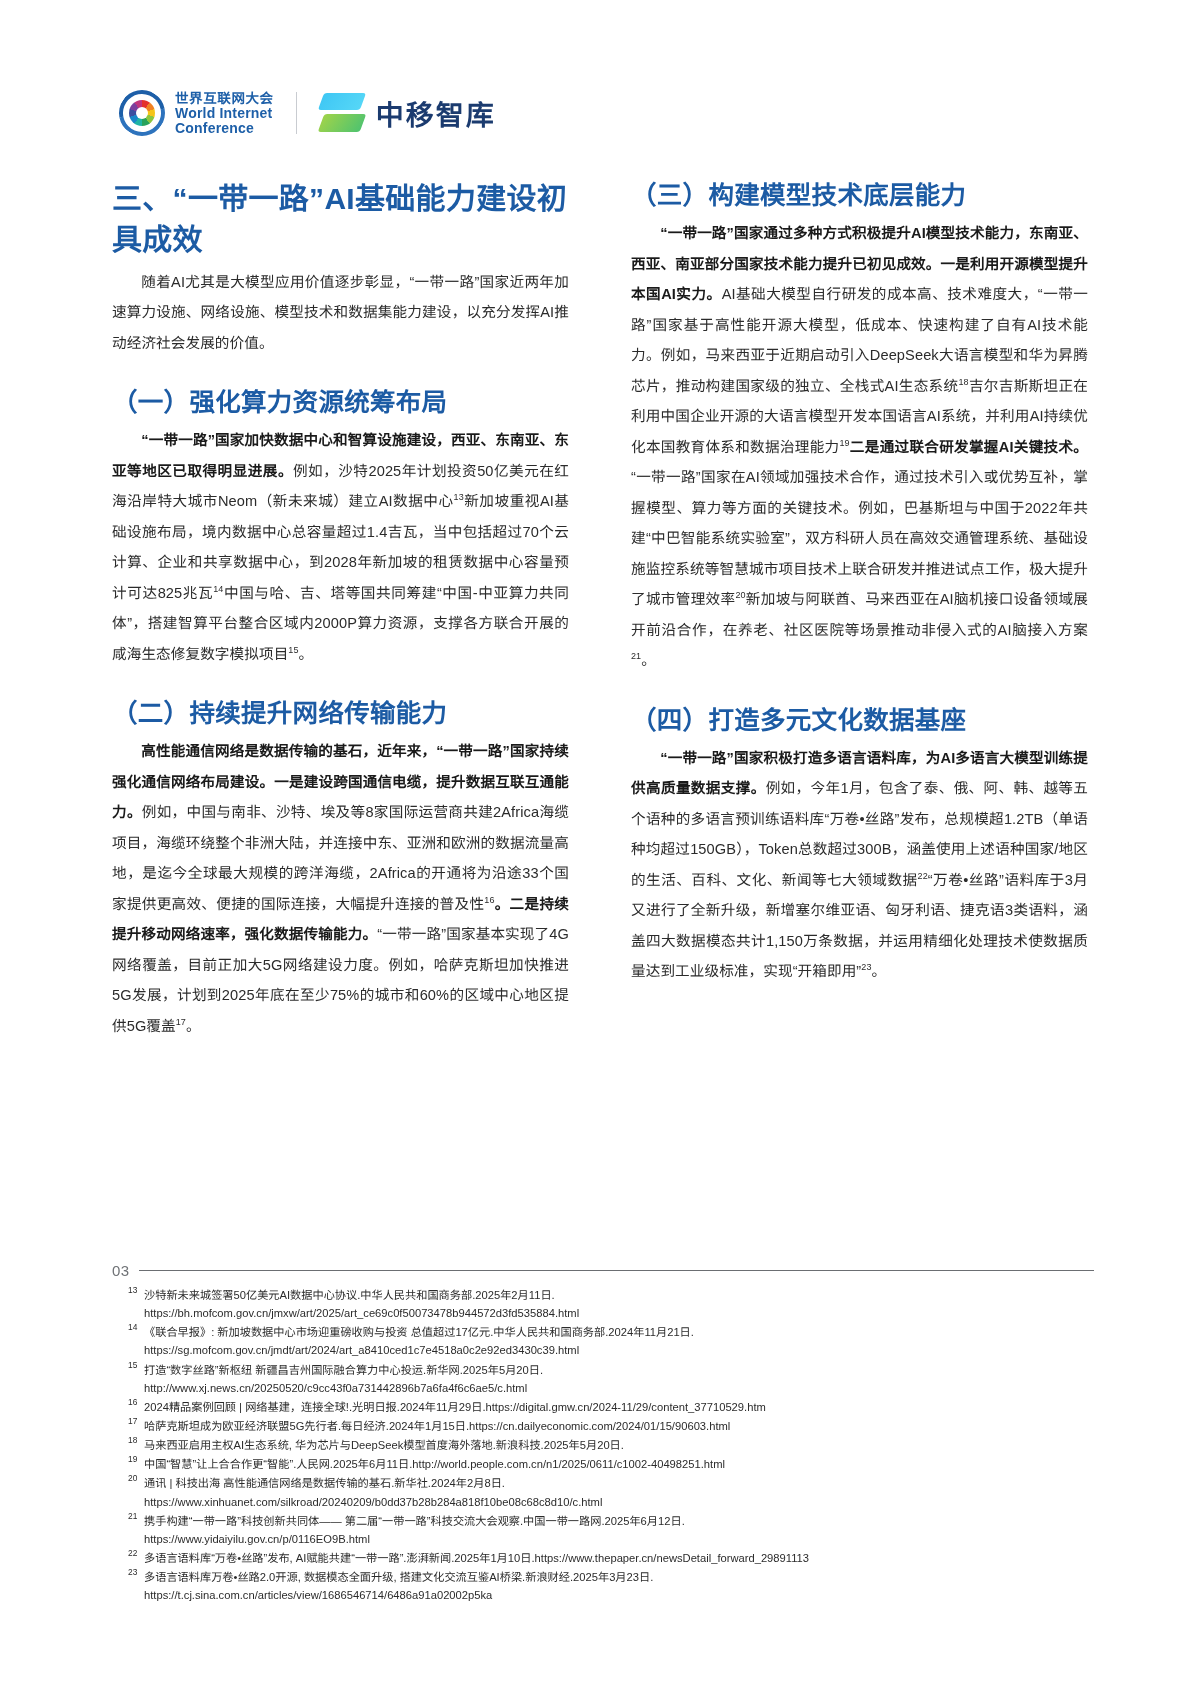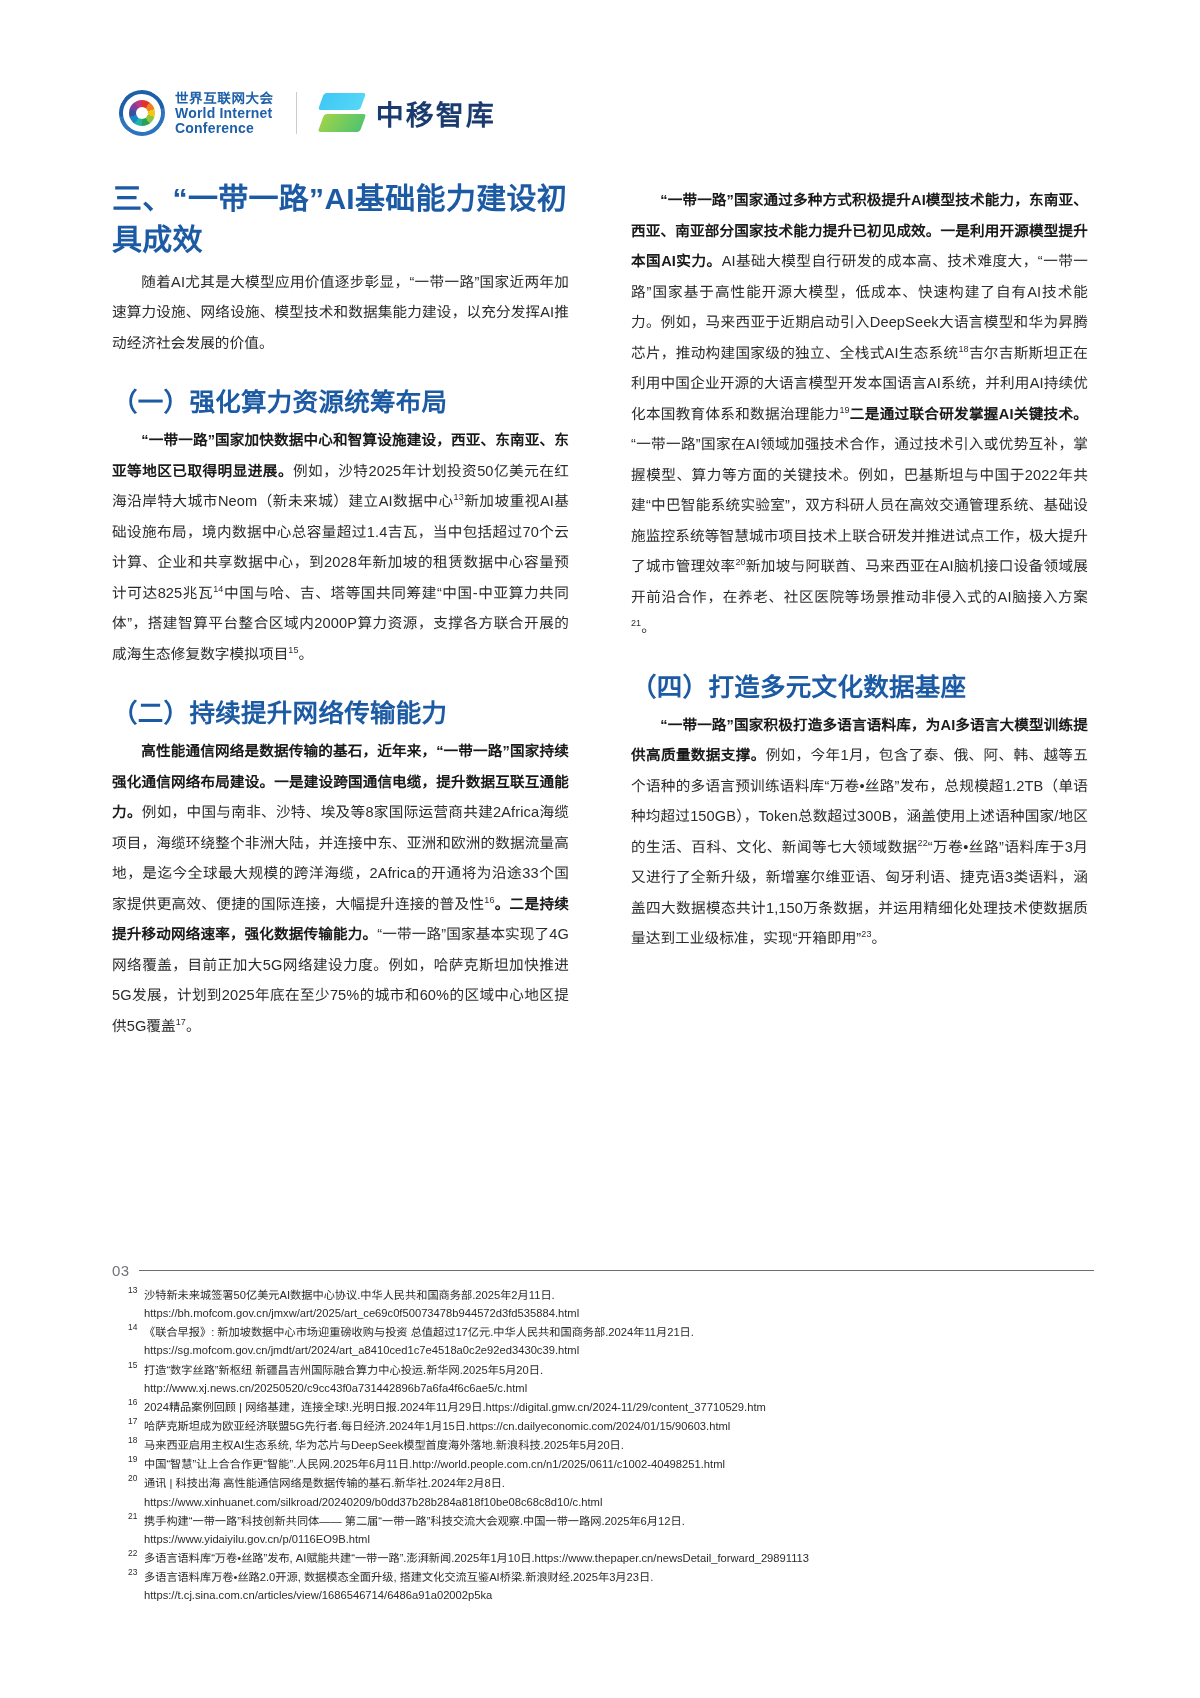--- a/index.html
+++ b/index.html
@@ -297,20 +297,21 @@
       <h2 class="sub-title">（二）持续提升网络传输能力</h2>
 
       <p class="body indent">
         <span class="b">高性能通信网络是数据传输的基石，近年来，“一带一路”国家持续强化通信网络布局建设。一是建设跨国通信电缆，提升数据互联互通能力。</span><span>例如，中国与南非、沙特、埃及等8家国际运营商共建2Africa海缆项目，海缆环绕整个非洲大陆，并连接中东、亚洲和欧洲的数据流量高地，是迄今全球最大规模的跨洋海缆，2Africa的开通将为沿途33个国家提供更高效、便捷的国际连接，大幅提升连接的普及性</span><sup class="fn">16</sup><span class="b">。二是持续提升移动网络速率，强化数据传输能力。</span><span>“一带一路”国家基本实现了4G网络覆盖，目前正加大5G网络建设力度。例如，哈萨克斯坦加快推进5G发展，计划到2025年底在至少75%的城市和60%的区域中心地区提供5G覆盖</span><sup class="fn">17</sup><span>。</span>
       </p>
 
     </div>
 
     <div class="col">
 
+      <h2 class="sub-title first-right">（三）构建模型技术底层能力</h2>
 
       <p class="body indent">
         <span class="b">“一带一路”国家通过多种方式积极提升AI模型技术能力，东南亚、西亚、南亚部分国家技术能力提升已初见成效。一是利用开源模型提升本国AI实力。</span><span>AI基础大模型自行研发的成本高、技术难度大，“一带一路”国家基于高性能开源大模型，低成本、快速构建了自有AI技术能力。例如，马来西亚于近期启动引入DeepSeek大语言模型和华为昇腾芯片，推动构建国家级的独立、全栈式AI生态系统</span><sup class="fn">18</sup><span>吉尔吉斯斯坦正在利用中国企业开源的大语言模型开发本国语言AI系统，并利用AI持续优化本国教育体系和数据治理能力</span><sup class="fn">19</sup><span class="b">二是通过联合研发掌握AI关键技术。</span><span>“一带一路”国家在AI领域加强技术合作，通过技术引入或优势互补，掌握模型、算力等方面的关键技术。例如，巴基斯坦与中国于2022年共建“中巴智能系统实验室”，双方科研人员在高效交通管理系统、基础设施监控系统等智慧城市项目技术上联合研发并推进试点工作，极大提升了城市管理效率</span><sup class="fn">20</sup><span>新加坡与阿联酋、马来西亚在AI脑机接口设备领域展开前沿合作，在养老、社区医院等场景推动非侵入式的AI脑接入方案</span><sup class="fn">21</sup><span>。</span>
       </p>
 
       <h2 class="sub-title">（四）打造多元文化数据基座</h2>
 
       <p class="body indent">
         <span class="b">“一带一路”国家积极打造多语言语料库，为AI多语言大模型训练提供高质量数据支撑。</span><span>例如，今年1月，包含了泰、俄、阿、韩、越等五个语种的多语言预训练语料库“万卷•丝路”发布，总规模超1.2TB（单语种均超过150GB），Token总数超过300B，涵盖使用上述语种国家/地区的生活、百科、文化、新闻等七大领域数据</span><sup class="fn">22</sup><span>“万卷•丝路”语料库于3月又进行了全新升级，新增塞尔维亚语、匈牙利语、捷克语3类语料，涵盖四大数据模态共计1,150万条数据，并运用精细化处理技术使数据质量达到工业级标准，实现“开箱即用”</span><sup class="fn">23</sup><span>。</span>
       </p>

